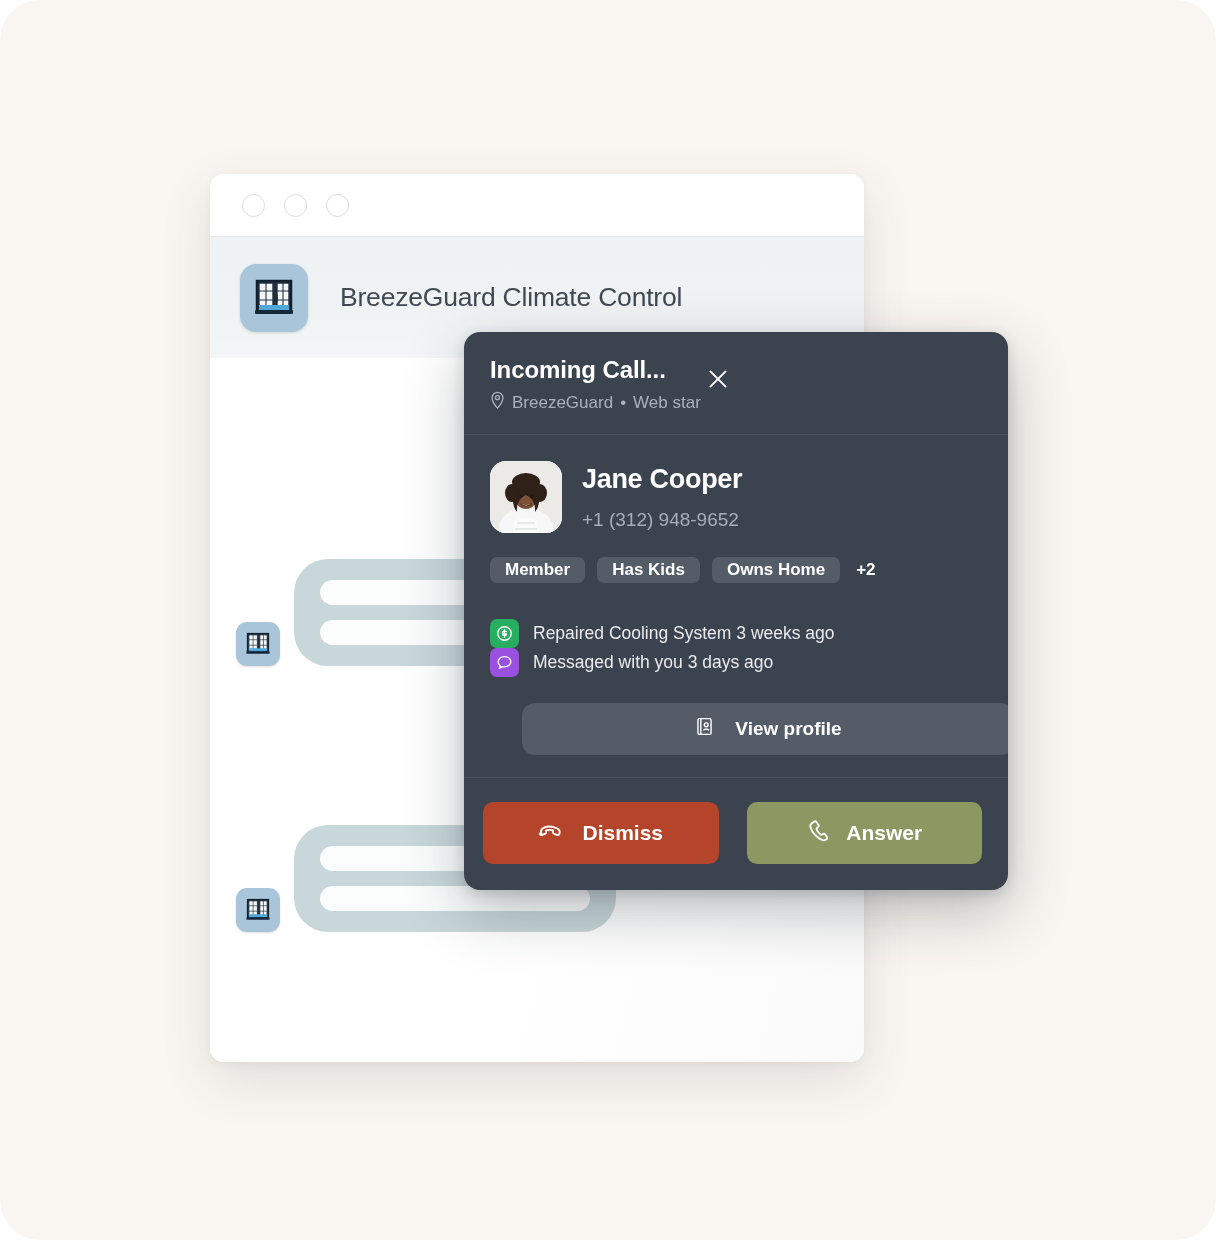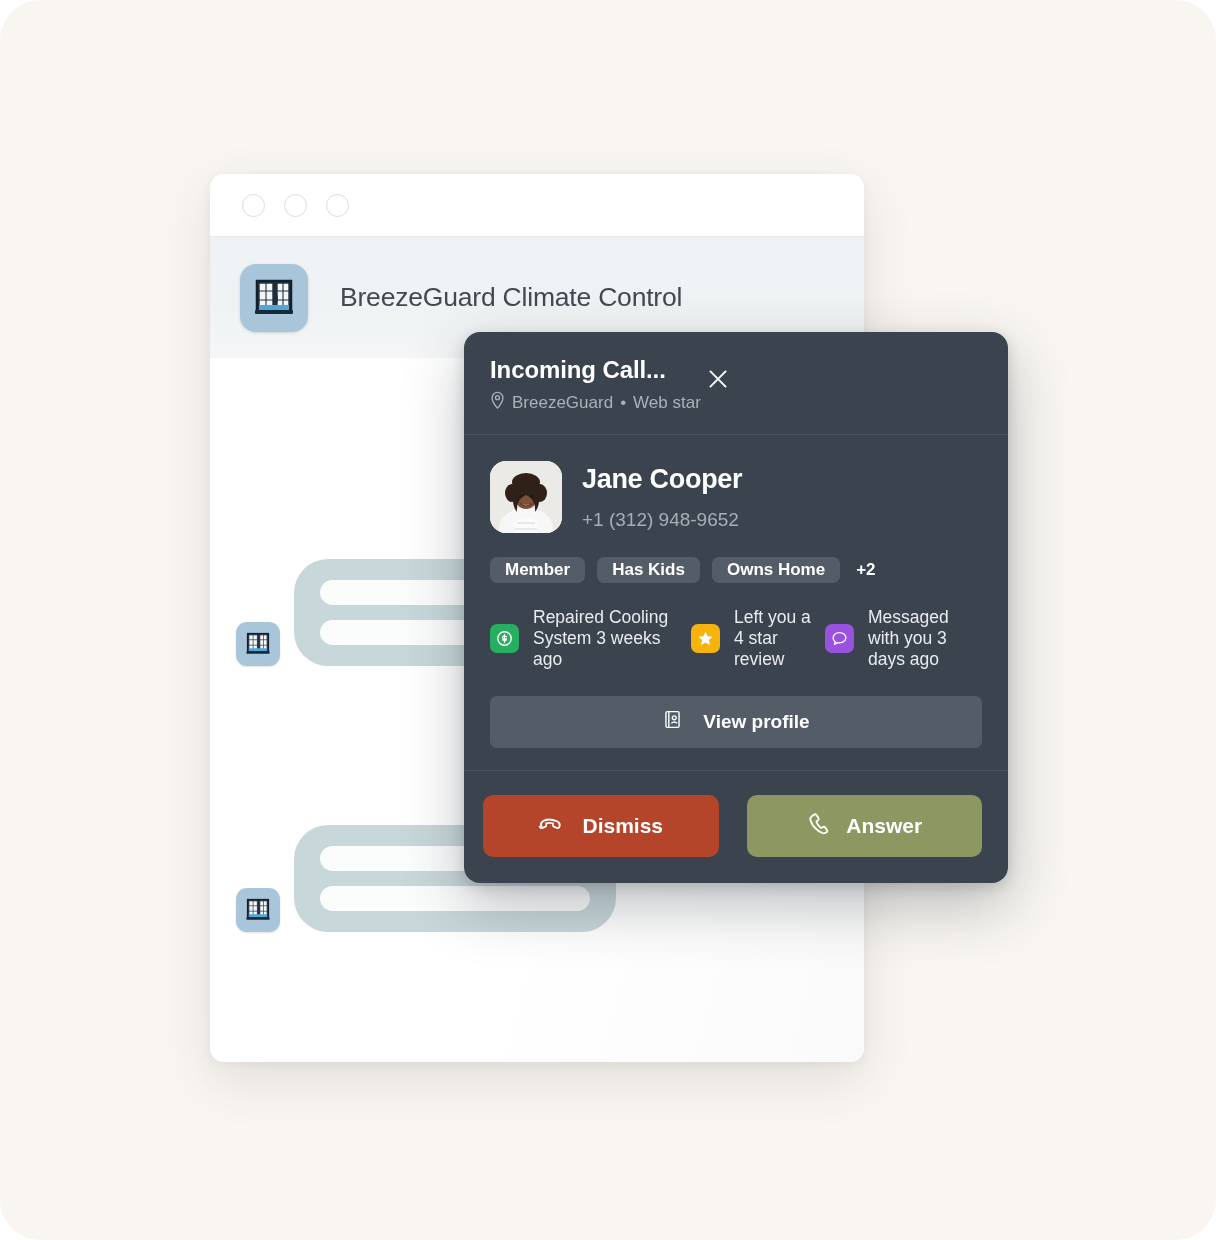--- a/index.html
+++ b/index.html
@@ -152,42 +152,43 @@
   .tag {
     background: #545c68;
     border-radius: 7px;
     padding: 3px 15px;
     font-size: 17px;
     font-weight: bold;
     color: #ffffff;
     white-space: nowrap;
   }
   #tags-more { font-size: 17px; font-weight: bold; color: #ffffff; padding-left: 4px; }
-  #activity-list { margin-top: 24px; display: flex; flex-direction: row; gap: 10px; }
+  #activity-list { margin-top: 36px; display: flex; flex-direction: column; }
   .activity-item { display: flex; align-items: center; gap: 14px; }
   .activity-icon {
     width: 29px; height: 29px;
     border-radius: 7px;
     display: flex; align-items: center; justify-content: center;
     flex: none;
   }
   .activity-text { font-size: 17.5px; color: #e9ebee; }
   #view-profile-button {
     margin-top: 26px;
     width: 100%;
     height: 52px;
     background: #545c68;
     border: none;
-    border-radius: 7px;
+    border-radius: 13px;
     color: #ffffff;
     font-size: 19px; font-weight: bold;
     font-family: "Liberation Sans", sans-serif;
     display: flex; align-items: center; justify-content: center;
     gap: 20px;
     cursor: pointer;
+    margin-left: 32px;
   }
   #call-actions {
     border-top: 1px solid #4a525d;
     padding: 24px 26px 26px 19px;
     display: flex; gap: 28px;
   }
   .action-button {
     flex: 1;
     height: 62px;
     border: none;
@@ -352,28 +353,20 @@
           <span class="activity-icon" style="background:#27ae60">
             <svg width="19" height="19" viewBox="0 0 24 24" fill="none" stroke="#ffffff" stroke-width="1.7">
               <circle cx="12" cy="12" r="8.5"></circle>
               <path d="M12 7.2 v9.6" stroke-linecap="round"></path>
               <path d="M14.4 9.6 q-4.8 -1.8 -4.8 1.2 q0 2.4 4.8 1.8 q0 3 -4.8 1.2" stroke-linecap="round"></path>
             </svg>
           </span>
           <span class="activity-text">Repaired Cooling System 3 weeks ago</span>
         </div>
 
-        <div class="activity-item">
-          <span class="activity-icon" style="background:#f5b30b">
-            <svg width="19" height="19" viewBox="0 0 24 24" fill="#ffffff">
-              <path d="M12 3.2 l2.7 5.8 6.3 .7 -4.7 4.3 1.3 6.2 -5.6 -3.2 -5.6 3.2 1.3 -6.2 -4.7 -4.3 6.3 -.7 z"></path>
-            </svg>
-          </span>
-          <span class="activity-text">Left you a 4 star review</span>
-        </div>
 
         <div class="activity-item">
           <span class="activity-icon" style="background:#9b51e0">
             <svg width="19" height="19" viewBox="0 0 24 24" fill="none" stroke="#ffffff" stroke-width="1.7" stroke-linejoin="round">
               <path d="M12 4.5 c4.5 0 8 2.9 8 6.5 c0 3.6 -3.5 6.5 -8 6.5 c-.9 0 -1.8 -.1 -2.6 -.35 L5.5 19.5 l1.1 -3.3 C4.9 15 4 13 4 11 c0 -3.6 3.5 -6.5 8 -6.5 z"></path>
             </svg>
           </span>
           <span class="activity-text">Messaged with you 3 days ago</span>
         </div>
 

